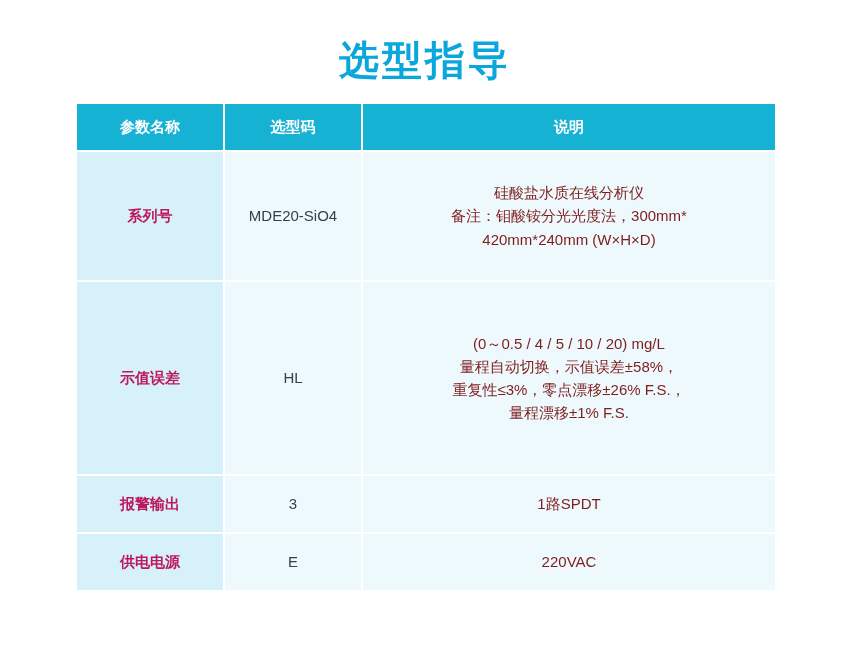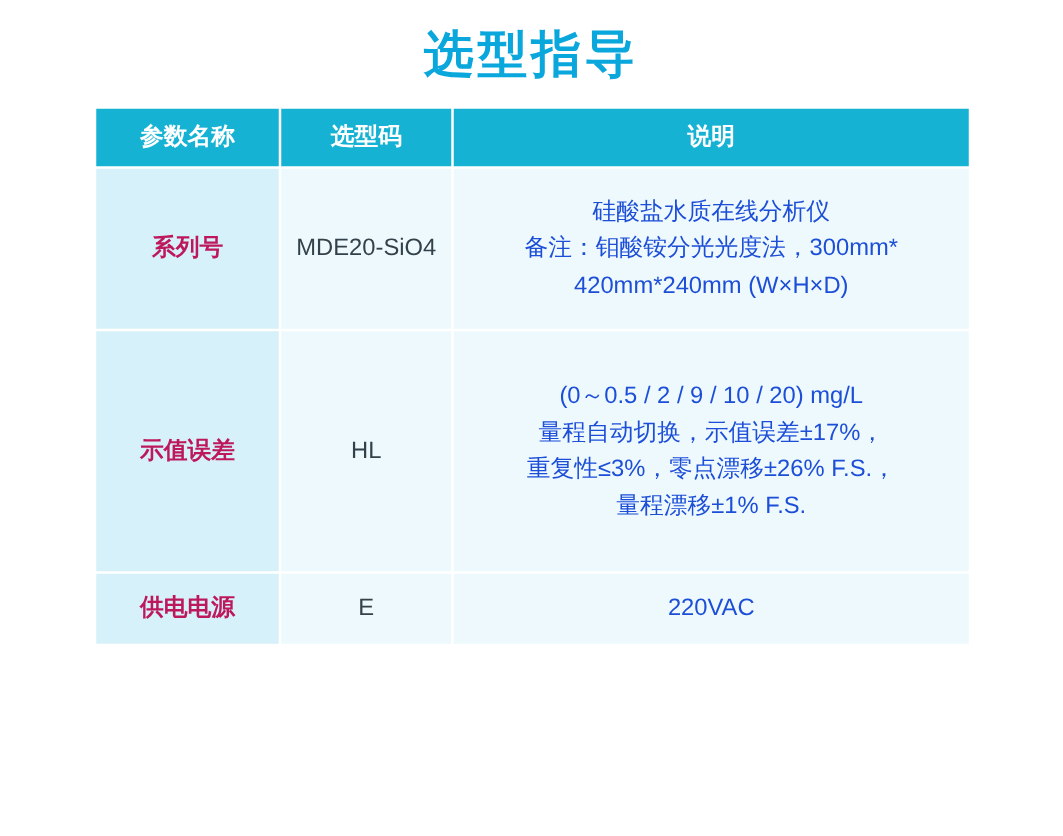--- a/index.html
+++ b/index.html
@@ -19,38 +19,38 @@
     height: 669px;
     position: relative;
     box-sizing: border-box;
   }
   .title {
     text-align: center;
     color: #0aa7dd;
     font-size: 40px;
     font-weight: bold;
     letter-spacing: 3px;
-    padding-top: 16px;
+    padding-top: 33px;
     padding-bottom: 14px;
     font-family: "DejaVu Sans", "Liberation Sans", sans-serif;
   }
   .table-wrap {
     width: 700px;
     margin: 0 auto;
   }
   table.spec {
     border-collapse: collapse;
     width: 700px;
     table-layout: fixed;
   }
   table.spec th, table.spec td {
     border: 2px solid #ffffff;
     text-align: center;
     vertical-align: middle;
-    font-size: 19px;
+    font-size: 15px;
     line-height: 1.55;
   }
   thead th {
     background: #16b2d4;
     color: #ffffff;
     font-weight: bold;
     height: 44px;
     font-size: 18px;
   }
   .col-param { width: 148px; }
@@ -64,21 +64,21 @@
     font-size: 19px;
   }
   td.code {
     background: #edf9fc;
     color: #33424a;
     font-size: 18px;
     margin-left: 40px;
   }
   td.desc {
     background: #edf9fc;
-    color: #1d4ed8;
+    color: #7f1d1d;
     font-size: 17px;
     padding: 6px 10px;
   }
   td.desc .line {
     display: block;
     white-space: nowrap;
   }
   tr.r-series td { height: 116px; }
   tr.r-range td { height: 180px; }
   tr.r-in td, tr.r-out td, tr.r-alarm td, tr.r-power td { height: 44px; }
@@ -114,29 +114,34 @@
             <span class="line">硅酸盐水质在线分析仪</span>
             <span class="line">备注：钼酸铵分光光度法，300mm*</span>
             <span class="line">420mm*240mm (W×H×D)</span>
           </td>
         </tr>
 
         <tr class="r-range">
           <td class="param">示值误差</td>
           <td class="code">HL</td>
           <td class="desc desc-center">
-            <span class="line">(0～0.5 / 2 / 9 / 10 / 20)  mg/L</span>
-            <span class="line">量程自动切换，示值误差±17%，</span>
+            <span class="line">(0～0.5 / 4 / 5 / 10 / 20)  mg/L</span>
+            <span class="line">量程自动切换，示值误差±58%，</span>
             <span class="line">重复性≤3%，零点漂移±26% F.S.，</span>
             <span class="line">量程漂移±1% F.S.</span>
           </td>
         </tr>
 
 
 
+        <tr class="r-alarm">
+          <td class="param">报警输出</td>
+          <td class="code">3</td>
+          <td class="desc desc-center">1路SPDT</td>
+        </tr>
 
         <tr class="r-power">
           <td class="param">供电电源</td>
           <td class="code">E</td>
           <td class="desc desc-center">220VAC</td>
         </tr>
 
       </tbody>
     </table>
   </div>

